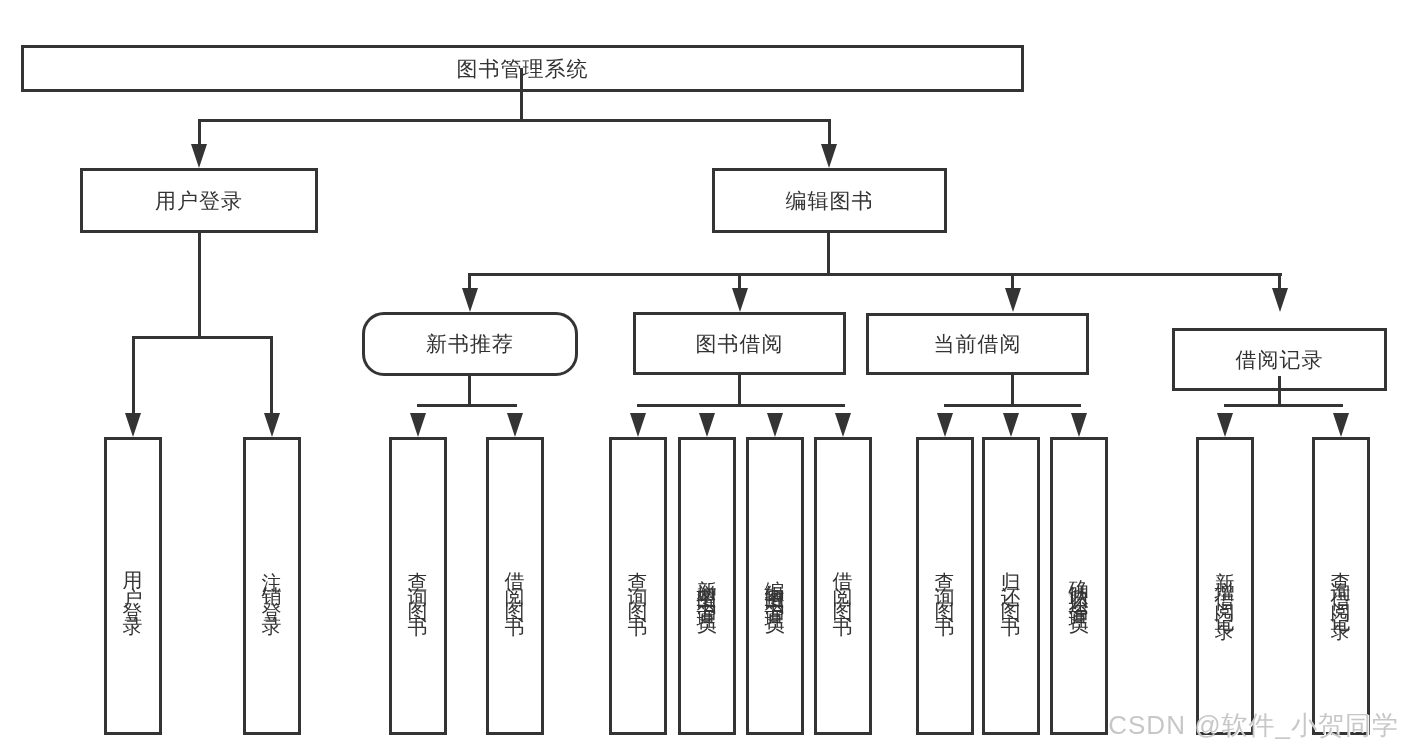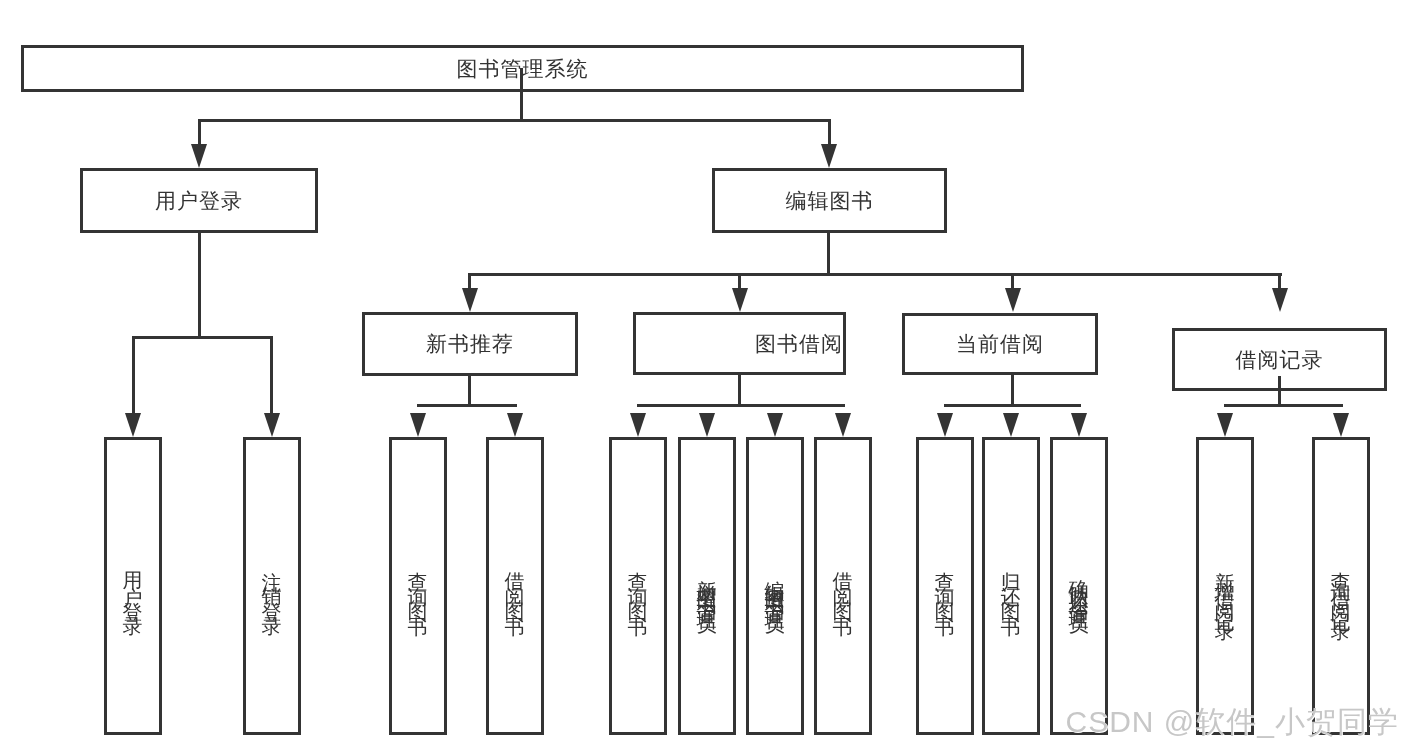--- a/index.html
+++ b/index.html
@@ -55,21 +55,21 @@
     position:absolute;
     width:0;height:0;
     border-left:8px solid transparent;
     border-right:8px solid transparent;
     border-top:24px solid var(--line);
   }
   .watermark{
     position:absolute;
     right:6px;
     bottom:4px;
-    font-size:30px;
+    font-size:26px;
     color:#c7c7c7;
     text-shadow:1px 1px 0 #ffffff;
     letter-spacing:1px;
   }
 </style>
 </head>
 <body>
 
 <div class="stage">
 
@@ -102,27 +102,27 @@
   <div class="h-line" style="left:468px;top:273px;width:814px;"></div>
   <div class="v-line" style="left:468px;top:273px;height:20px;"></div>
   <div class="arrow" style="left:462px;top:288px;"></div>
   <div class="v-line" style="left:738px;top:273px;height:20px;"></div>
   <div class="arrow" style="left:732px;top:288px;"></div>
   <div class="v-line" style="left:1011px;top:273px;height:20px;"></div>
   <div class="arrow" style="left:1005px;top:288px;"></div>
   <div class="v-line" style="left:1278px;top:273px;height:20px;"></div>
   <div class="arrow" style="left:1272px;top:288px;"></div>
 
-  <div class="node" style="left:362px;top:312px;width:216px;height:64px;">
+  <div class="node" style="left:362px;top:312px;width:216px;height:64px;border-radius:22px;">
     <span>新书推荐</span>
   </div>
-  <div class="node" style="left:633px;top:312px;width:213px;height:63px;justify-content:flex-end;">
+  <div class="node" style="left:633px;top:312px;width:213px;height:63px;">
     <span>图书借阅</span>
   </div>
-  <div class="node" style="left:902px;top:313px;width:196px;height:62px;">
+  <div class="node" style="left:866px;top:313px;width:223px;height:62px;">
     <span>当前借阅</span>
   </div>
   <div class="node" style="left:1172px;top:328px;width:215px;height:63px;">
     <span>借阅记录</span>
   </div>
 
   <div class="v-line" style="left:468px;top:376px;height:31px;"></div>
   <div class="h-line" style="left:417px;top:404px;width:100px;"></div>
   <div class="arrow" style="left:410px;top:413px;"></div>
   <div class="arrow" style="left:507px;top:413px;"></div>

